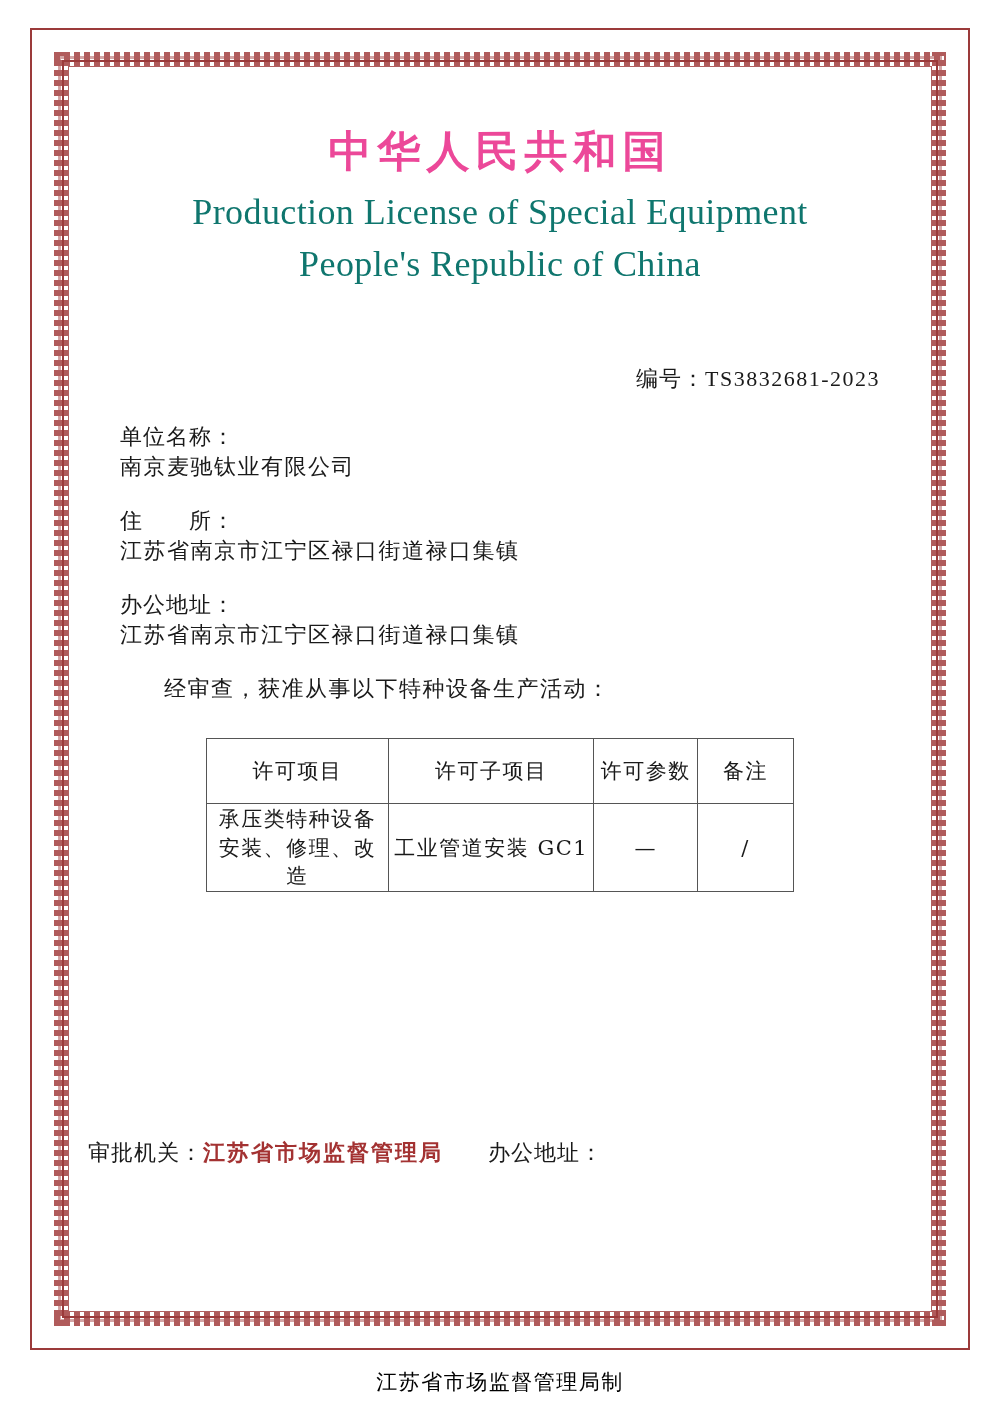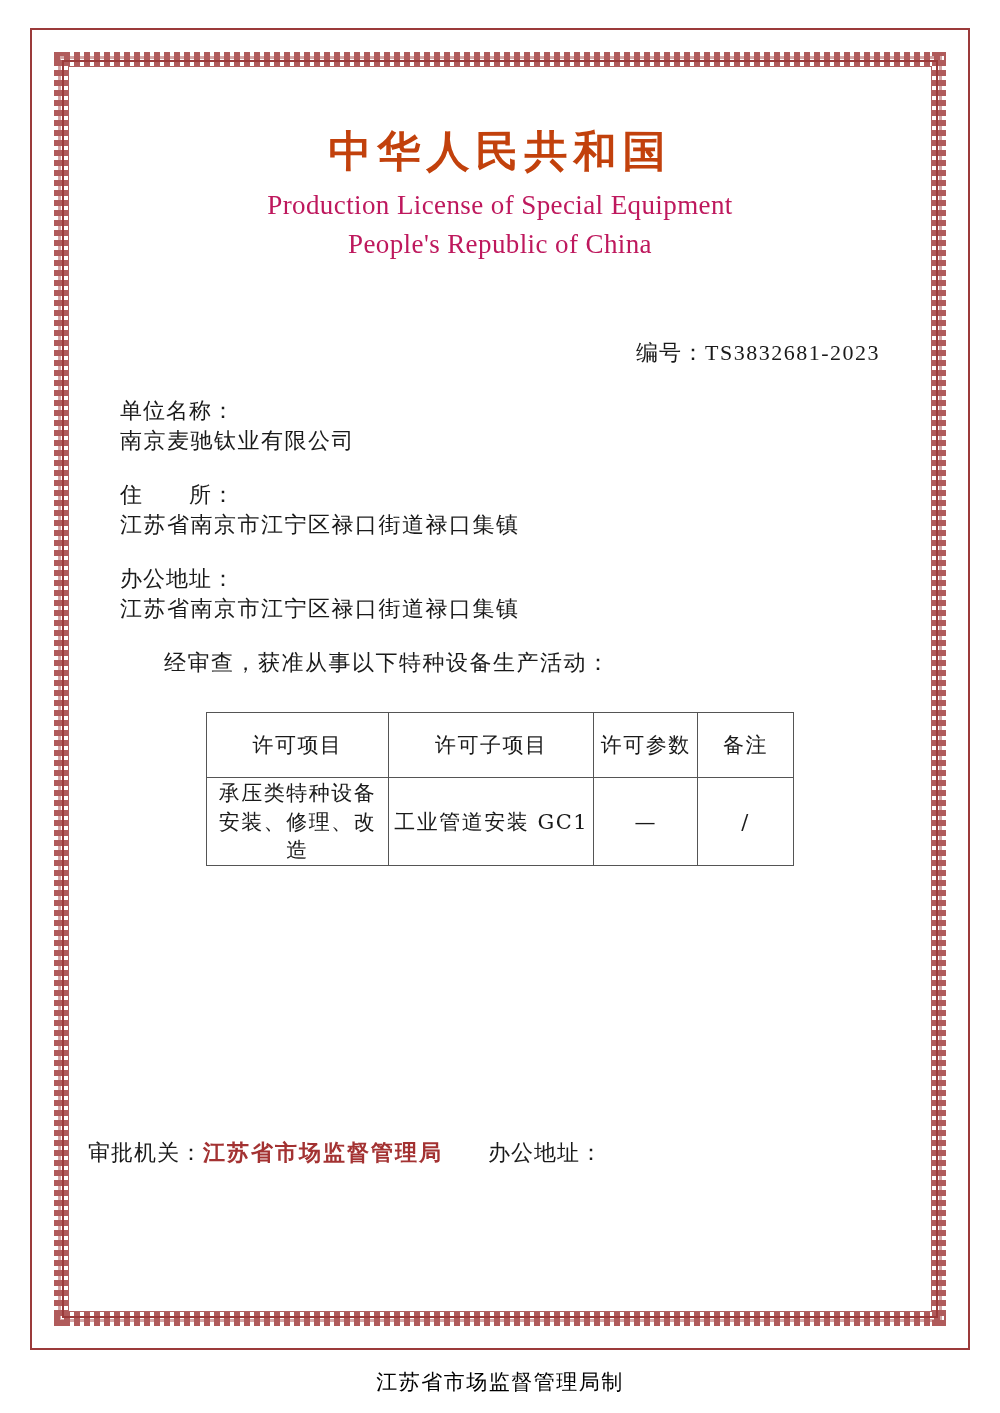--- a/index.html
+++ b/index.html
@@ -77,30 +77,30 @@
     width: 864px;
     height: 1246px;
   }
 
   .title-block {
     text-align: center;
     margin-top: 56px;
   }
   .title-cn1, .title-cn2 {
     font-family: "DejaVu Serif", serif;
-    color: #c2410c;
+    color: #ec4899;
     font-weight: bold;
     font-size: 43px;
     letter-spacing: 6px;
     line-height: 1.35;
   }
   .title-en1, .title-en2 {
     font-family: "Liberation Serif", serif;
-    color: #be185d;
-    font-size: 27px;
+    color: #0f766e;
+    font-size: 36px;
     line-height: 1.45;
     letter-spacing: 0.4px;
   }
   .title-en1 { margin-top: 6px; }
 
   .serial-row {
     margin-top: 74px;
     text-align: right;
     padding-right: 52px;
     font-size: 22px;

